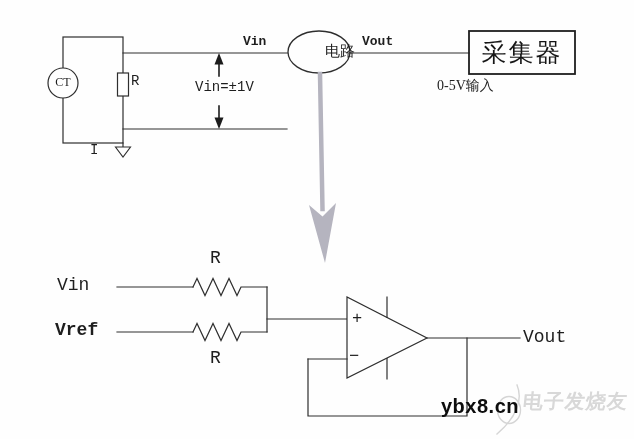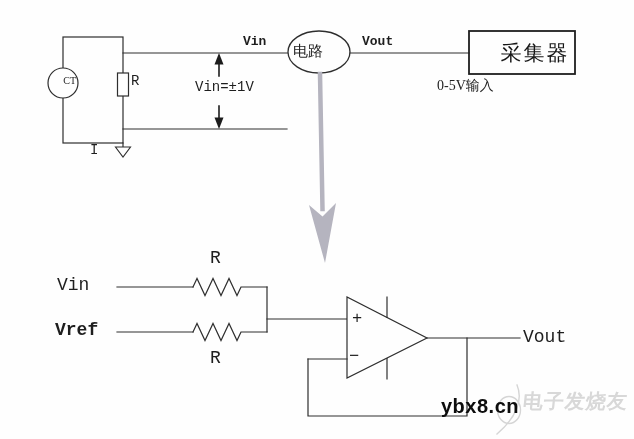--- a/index.html
+++ b/index.html
@@ -9,32 +9,32 @@
     font-family:"Liberation Sans","DejaVu Sans",sans-serif;
   }
   .canvas svg{position:absolute;left:0;top:0;}
   .lbl{
     position:absolute;white-space:nowrap;color:#1e1e1e;
     font-family:"Liberation Mono","DejaVu Sans Mono",monospace;
     line-height:1.05;
   }
   .serif{font-family:"Liberation Serif","DejaVu Serif",serif;}
   .sans{font-family:"Liberation Sans","DejaVu Sans",sans-serif;}
-  .ct{left:50px;top:76px;width:26px;text-align:right;font-size:10px;
+  .ct{left:50px;top:76px;width:26px;text-align:center;font-size:12px;
       font-family:"Liberation Serif","DejaVu Serif",serif;}
   .shunt-r{left:131px;top:74px;font-size:14px;}
   .cur-i{left:90px;top:143px;font-size:14px;}
   .vin-top{left:243px;top:35px;font-size:13px;font-weight:700;}
   .vin-range{left:195px;top:80px;font-size:14px;font-weight:400;}
-  .ellipse-lbl{left:289px;top:44px;width:38px;text-align:center;font-size:15px;}
+  .ellipse-lbl{left:289px;top:44px;width:38px;text-align:center;font-size:15px;padding-left:32px;}
   .vout-top{left:362px;top:35px;font-size:13px;font-weight:700;}
   .collector{
-    position:absolute;left:482px;top:31px;width:106px;height:43px;
+    position:absolute;left:469px;top:31px;width:106px;height:43px;
     display:flex;align-items:center;justify-content:center;
-    font-size:21px;letter-spacing:2px;color:#161616;
+    font-size:25px;letter-spacing:2px;color:#161616;
   }
   .collector-input{left:437px;top:79px;font-size:14px;color:#222;}
   .caption{left:52px;top:202px;font-size:19px;color:#474747;letter-spacing:0.5px;}
   .amp-vin{left:57px;top:276px;font-size:18px;}
   .amp-vref{left:55px;top:321px;font-size:18px;font-weight:bold;}
   .amp-r-top{left:210px;top:249px;font-size:18px;}
   .amp-r-bot{left:210px;top:349px;font-size:18px;}
   .plus{left:352px;top:310px;font-size:17px;}
   .minus{left:349px;top:348px;font-size:17px;}
   .amp-vout{left:523px;top:328px;font-size:18px;}

